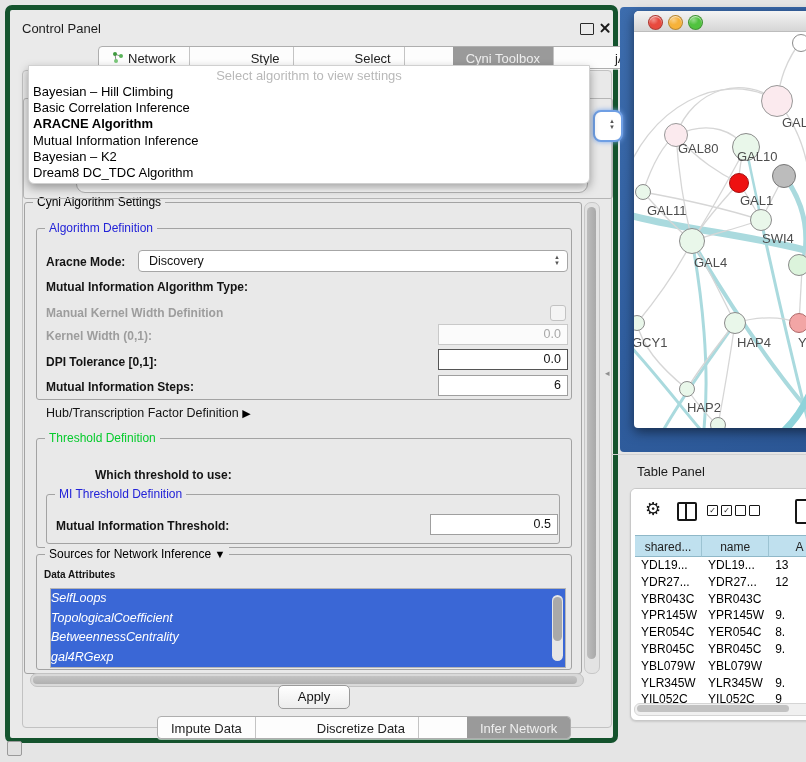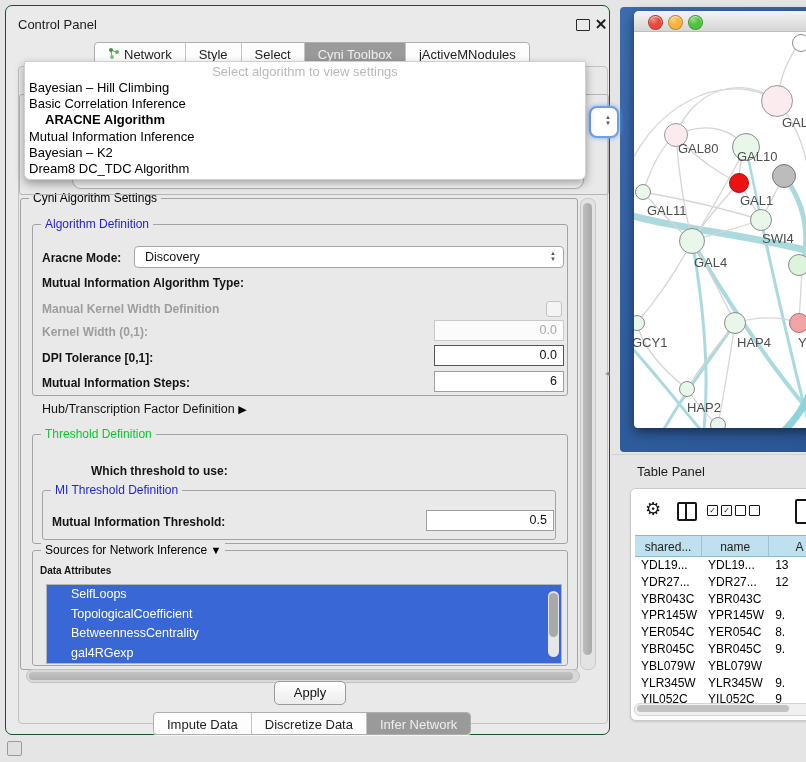--- a/index.html
+++ b/index.html
@@ -5,42 +5,42 @@
   html,body{margin:0;padding:0;}
   body{
     width:806px;height:762px;overflow:hidden;position:relative;
     background:#e5e5e5;
     font-family:"Liberation Sans","DejaVu Sans",sans-serif;
     -webkit-font-smoothing:antialiased;
   }
   .abs{position:absolute;}
   
   .cp{left:5px;top:5px;width:603px;height:728px;background:#eaeaea;
-      border:1px solid #14532d;border-radius:7px;}
+      border:5px solid #14532d;border-radius:7px;}
   .cp-title{left:12px;top:11px;font-size:13px;color:#1c1c1c;}
   .float-btn{left:570px;top:13px;width:12px;height:10px;border:1.5px solid #2a2a2a;border-radius:1px;background:transparent;cursor:pointer;}
   .close-btn{left:589px;top:12px;width:12px;height:12px;cursor:pointer;}
   .close-btn::before,.close-btn::after{content:"";position:absolute;left:5px;top:0;width:2.4px;height:12px;background:#1c1c1c;border-radius:1px;}
   .close-btn::before{transform:rotate(45deg);}
   .close-btn::after{transform:rotate(-45deg);}
   
   .inner-panel{left:12px;top:60px;width:588px;height:656px;border:1px solid #c2c2c2;border-radius:4px;background:#e9e9e9;}
   
-  .tabbar{display:flex;background:#fdfdfd;border:1px solid #aeaeae;border-radius:4px;overflow:hidden;height:21px;box-shadow:0 1px 0 rgba(255,255,255,.6);}
+  .tabbar{display:flex;background:#fdfdfd;border:1px solid #aeaeae;border-radius:4px;overflow:hidden;height:21px;box-shadow:0 1px 0 rgba(255,255,255,.6);gap:48px;}
   .tab{font-size:13px;color:#222;padding:2px 13px 0 13px;border-right:1px solid #c4c4c4;white-space:nowrap;cursor:pointer;display:flex;align-items:center;gap:4px;}
   .tab:last-child{border-right:none;}
   .tab.sel{background:#9a9a9a;color:#efefef;}
   .toptabs{left:88px;top:36px;}
   .bottabs{left:147px;top:706px;}
   
   .dd{left:18px;top:55px;width:560px;height:117px;background:#ffffff;z-index:60;
       border:1px solid #d0d0d0;border-radius:0 0 6px 6px;box-shadow:0 4px 10px rgba(0,0,0,.35);}
   .dd-ph{display:block;text-align:center;color:#b9b9b9;font-size:13px;padding-top:2px;height:16px;}
   .dd-item{font-size:13px;color:#000;height:16.2px;line-height:16.2px;padding-left:4px;cursor:pointer;white-space:nowrap;}
-  .dd-item.sel{font-weight:700;margin-left:16px;}
+  .dd-item.sel{font-weight:700;}
   
   .bg-group{left:13px;top:88px;width:588px;height:99px;border:1px solid #b5b5b5;border-radius:3px;z-index:1;}
   .focus-combo{left:583px;top:100px;width:26px;height:28px;background:#fff;border:2px solid #6f9fe4;border-radius:8px;box-shadow:0 0 5px #7aa8ee;z-index:2;}
   .bg-combo{left:66px;top:150px;width:510px;height:31px;background:#fbfbfb;border:1px solid #b3b3b3;border-radius:9px;z-index:2;cursor:pointer;}
   .bg-combo span{display:block;margin:9px 0 0 14px;font-size:12.5px;color:#b8b8b8;}
   
   .gbox{border:1px solid #a3a3a3;border-radius:3px;}
   .legend{position:absolute;top:-8px;left:8px;background:#e9e9e9;padding:0 4px;font-size:12px;white-space:nowrap;}
   .legend.blue{color:#2323d8;}
   .legend.green{color:#05cb2c;}
@@ -54,21 +54,21 @@
   .field.dis{background:#fbfbfb;border-color:#c9c9c9;color:#a8a8a8;}
   .field.strong{border:1.5px solid #555;}
   .chk{width:14px;height:14px;border:1px solid #c2c2c2;border-radius:3px;background:#f4f4f4;cursor:pointer;}
   
   .vsb{background:#e3e3e3;border:1px solid #c7c7c7;border-radius:7px;}
   .vsb .thumb{position:absolute;left:1.5px;width:9px;background:linear-gradient(90deg,#bdbdbd,#a9a9a9);border-radius:6px;cursor:grab;}
   .hsb{background:#d9d9d9;border:1px solid #c2c2c2;border-radius:7px;}
   .hsb .thumb{position:absolute;top:1.5px;height:8px;background:linear-gradient(#c3c3c3,#b0b0b0);border-radius:5px;cursor:grab;}
   
   .attr-list{left:40px;top:578px;width:514px;height:78px;border:1px solid #b5b5b5;background:#fff;overflow:hidden;}
-  .attr-item{height:19.5px;line-height:19.5px;padding-left:24px;font-size:12.5px;color:#fff;background:#3a67d6;cursor:pointer;}
+  .attr-item{height:19.5px;line-height:19.5px;padding-left:0;font-size:12.5px;color:#fff;background:#3a67d6;cursor:pointer;font-style:italic;}
   .list-sb{position:absolute;right:2px;top:6px;width:11px;height:66px;background:#e6e6e6;border-radius:6px;}
   .list-sb .thumb{position:absolute;left:1px;top:2px;width:9px;height:44px;background:#a9a9a9;border-radius:5px;cursor:grab;}
   .apply{left:268px;top:675px;width:70px;height:22px;background:linear-gradient(#ffffff,#ececec);
          border:1px solid #9a9a9a;border-radius:5px;font-size:13px;color:#111;text-align:center;line-height:21px;cursor:pointer;}
   .hub-row{left:36px;top:396px;font-size:12.5px;color:#141414;cursor:pointer;}
   .tri{font-size:11px;color:#000;}
   
   .net-frame{left:620px;top:7px;width:196px;height:445px;border-radius:4px;
              background:linear-gradient(135deg,#3d6dae 0%,#305e9f 55%,#2b5694 100%);}
   .net-window{left:634px;top:11px;width:200px;height:417px;background:#fff;border-radius:5px 5px 4px 4px;

